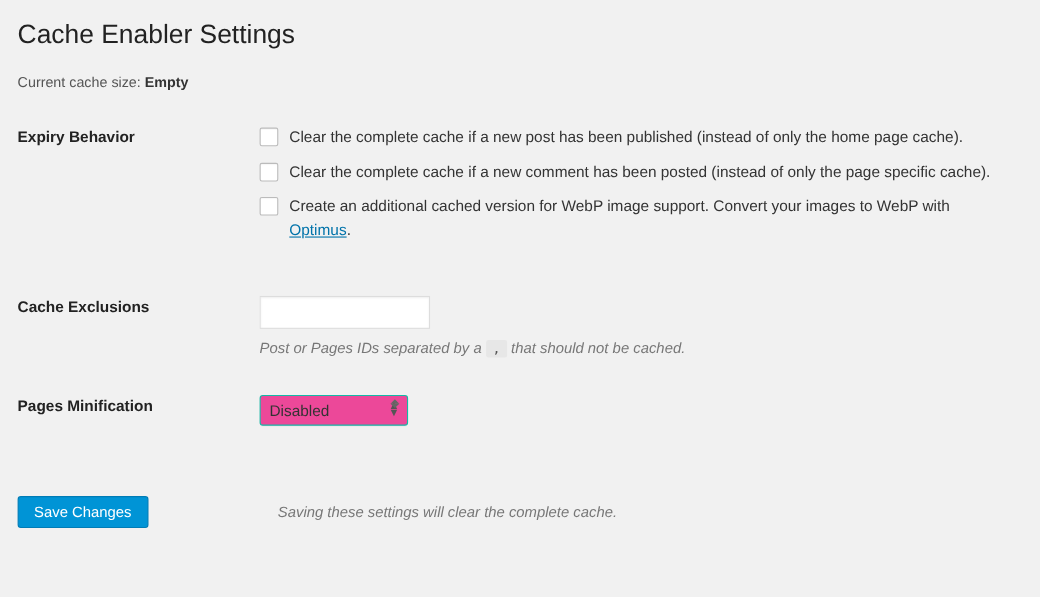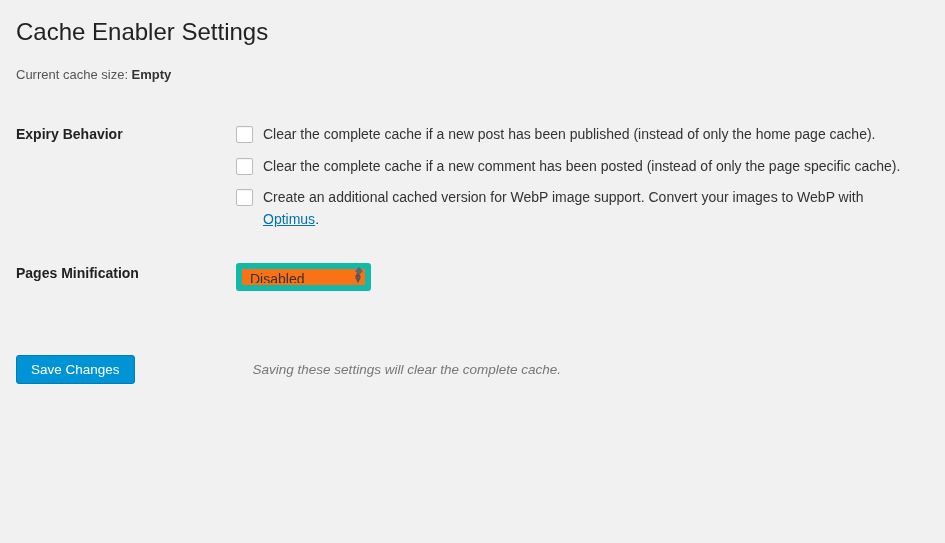--- a/index.html
+++ b/index.html
@@ -14,21 +14,21 @@
     }
     h1 {
       font-size: 24px;
       font-weight: 400;
       color: #222;
       margin: 6px 0 21px 0;
     }
     .cache-size {
       font-size: 13px;
       color: #555;
-      margin-bottom: 26px;
+      margin-bottom: 16px;
     }
     .cache-size .empty-val { font-weight: 700; color:#333; }
     table.form-table {
       border-collapse: collapse;
       width: 100%;
     }
     table.form-table th {
       text-align: left;
       vertical-align: top;
       width: 220px;
@@ -60,21 +60,21 @@
       line-height: 1.5;
     }
     .checkbox-row {
       display: flex;
       align-items: flex-start;
       margin-bottom: 10px;
       line-height: 1.55;
       font-size: 14px;
       color: #333;
     }
-    .checkbox-row:last-child { margin-bottom: 0; justify-content: center; }
+    .checkbox-row:last-child { margin-bottom: 16px; justify-content: center; }
     .cb {
       width: 17px;
       height: 17px;
       border: 1px solid #bbb;
       background: #fff;
       border-radius: 2px;
       margin-right: 10px;
       margin-top: 2px;
       flex: 0 0 auto;
       display: inline-block;
@@ -86,23 +86,23 @@
       position: relative;
       display: inline-block;
     }
     select {
       -webkit-appearance: none;
       appearance: none;
       width: 135px;
       height: 28px;
       padding: 2px 24px 2px 8px;
       font-size: 14px;
-      border: 6px solid #14b8a6;
+      border: 1px solid #14b8a6;
       border-radius: 3px;
-      background: #f97316;
+      background: #ec4899;
       color: #333;
       box-shadow: 0 1px 0 rgba(0,0,0,.03);
     }
     .sel-wrap::after {
       content: "";
       position: absolute;
       right: 8px;
       top: 8px;
       width: 0; height: 0;
       border-left: 4px solid transparent;
@@ -186,20 +186,29 @@
       </div>
       <div class="checkbox-row">
         <span class="cb"></span>
         <span>
           <span>Create an additional cached version for WebP image support. Convert your images to WebP with </span><span class="link">Optimus</span><span>.</span>
         </span>
       </div>
     </td>
   </tr>
 
+  <tr>
+    <th>Cache Exclusions</th>
+    <td>
+      <input type="text" value="" style="">
+      <span class="description">
+        <span>Post or Pages IDs separated by a </span><span class="code-chip">,</span><span> that should not be cached.</span>
+      </span>
+    </td>
+  </tr>
 
   <tr>
     <th>Pages Minification</th>
     <td>
       <span class="sel-wrap">
         <select>
           <option>Disabled</option>
         </select>
         <span class="sel-arrows">▲<br>▼</span>
       </span>

